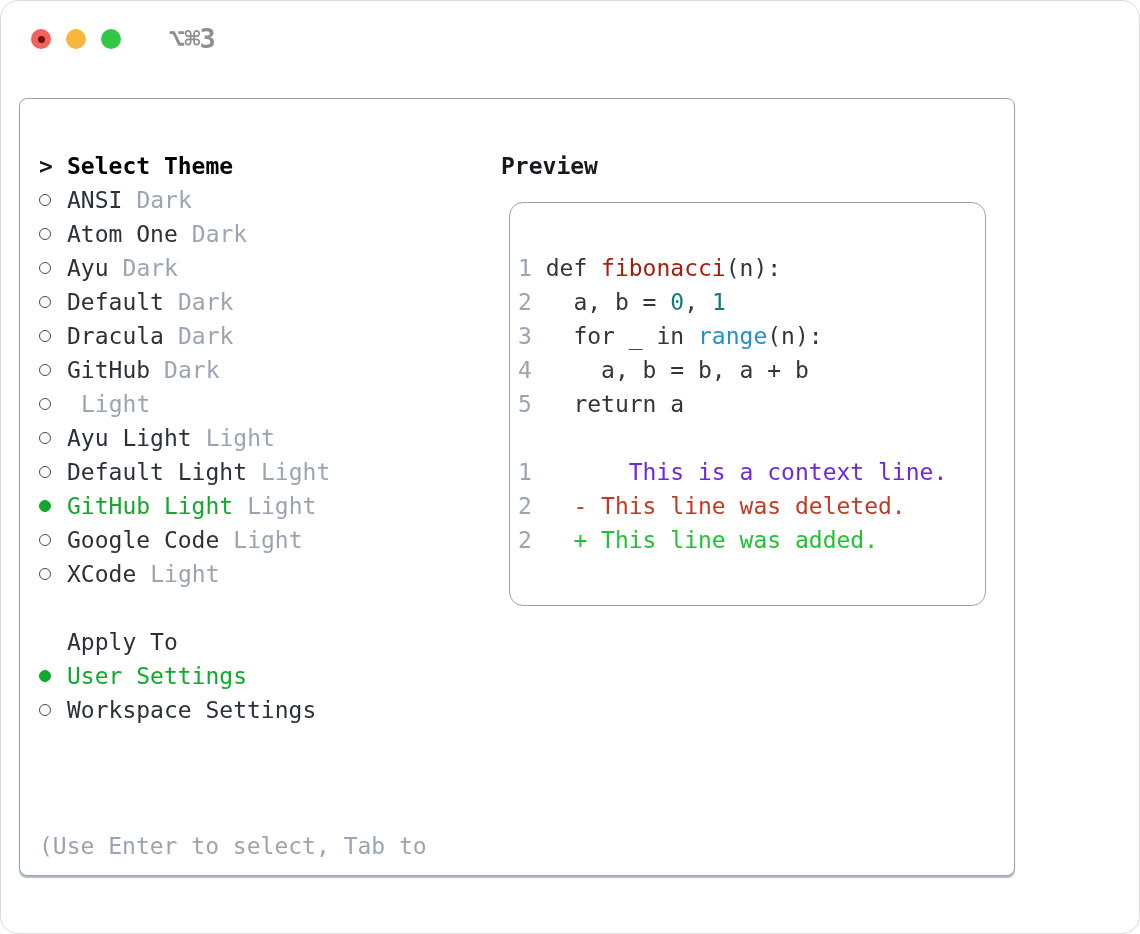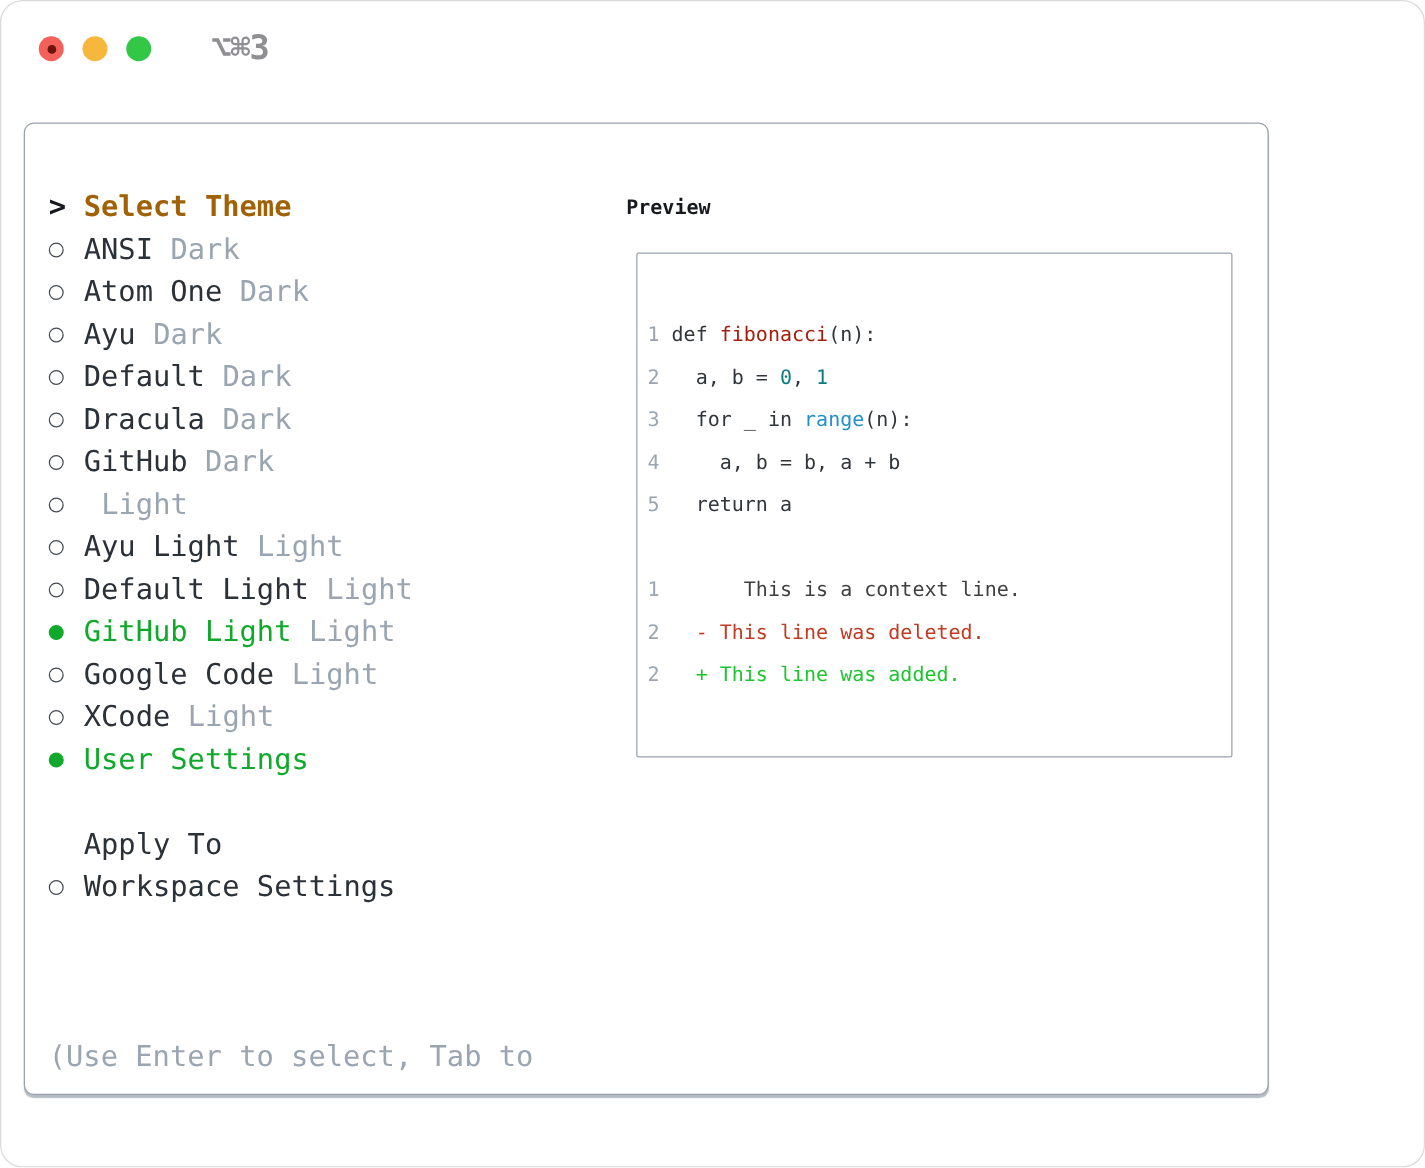--- a/index.html
+++ b/index.html
@@ -47,31 +47,31 @@
   }
   .hdr-marker{font-weight:bold;color:#16191d;}
   .dot{
     display:inline-block;width:12px;height:12px;border-radius:50%;
     border:1.5px solid #434a52;box-sizing:border-box;
   }
   .row.selected .dot{background:var(--selected-green);border-color:var(--selected-green);}
   .row.selected .t-name{color:var(--selected-green);}
   .t-name{white-space:pre;text-align:right;}
   .t-variant{white-space:pre;margin-left:14px;color:var(--muted);}
-  .hdr-label{font-weight:bold;color:#a16207;white-space:pre;}
+  .hdr-label{font-weight:bold;color:#000000;white-space:pre;}
   .gap-above{margin-top:34px;}
   .help{margin-top:34px;color:var(--muted);white-space:pre;}
   .help div{height:34px;text-align:right;}
 
   
-  .right-col{position:absolute;left:500px;top:148px;font-size:16px;line-height:34px;}
+  .right-col{position:absolute;left:500px;top:148px;font-size:23px;line-height:34px;}
   .preview-title{font-weight:bold;color:#16191d;height:34px;white-space:pre;}
   .preview-box{
     margin-top:19px;margin-left:8px;width:477px;height:404px;box-sizing:border-box;
-    border:1.5px solid var(--panel-border);border-radius:2px;background:#ffffff;
+    border:1.5px solid var(--panel-border);border-radius:14px;background:#ffffff;
     padding:48px 0 0 8px;overflow:hidden;
   }
   .cl{height:34px;line-height:34px;white-space:pre;color:var(--code-default);}
   .ln{display:inline-block;width:2ch;color:var(--line-number);}
   .seg{white-space:pre;}
 </style>
 </head>
 <body>
 
 <div class="window">
@@ -171,30 +171,30 @@
       <span class="t-variant">Light</span>
     </div>
     <div class="row">
       <span class="cell-marker">
           <i class="dot"></i>
         </span>
       <span class="t-name">XCode</span>
       <span class="t-variant">Light</span>
     </div>
 
-    <div class="row selected">
-      <span class="cell-marker">
-          <i class="dot"></i>
-        </span>
-      <span class="t-name">User Settings</span>
-    </div>
     <div class="row gap-above">
       <span class="cell-marker"></span>
       <span class="t-name">Apply To</span>
     </div>
+    <div class="row selected">
+      <span class="cell-marker">
+          <i class="dot"></i>
+        </span>
+      <span class="t-name">User Settings</span>
+    </div>
     <div class="row">
       <span class="cell-marker">
           <i class="dot"></i>
         </span>
       <span class="t-name">Workspace Settings</span>
     </div>
 
     <div class="help">
       <div>(Use Enter to select, Tab to</div>
       <div>change focus)</div>
@@ -210,21 +210,21 @@
       <div class="cl"><span class="ln">2</span><span class="seg" style="color: rgb(48, 54, 60);">  a, b = </span><span class="seg" style="color: rgb(11, 124, 128);">0</span><span class="seg" style="color: rgb(48, 54, 60);">, </span><span class="seg" style="color: rgb(11, 124, 128);">1</span></div>
 
       <div class="cl"><span class="ln">3</span><span class="seg" style="color: rgb(48, 54, 60);">  for _ in </span><span class="seg" style="color: rgb(36, 144, 200);">range</span><span class="seg" style="color: rgb(48, 54, 60);">(n):</span></div>
 
       <div class="cl"><span class="ln">4</span><span class="seg" style="color: rgb(48, 54, 60); margin-top: 26px;">    a, b = b, a + b</span></div>
 
       <div class="cl"><span class="ln">5</span><span class="seg" style="color: rgb(48, 54, 60);">  return a</span></div>
 
       <div class="cl"><span class="ln"></span></div>
 
-      <div class="cl"><span class="ln">1</span><span class="seg" style="color: #404040;">      This is a context line.</span></div>
+      <div class="cl"><span class="ln">1</span><span class="seg" style="color: #6d28d9;">      This is a context line.</span></div>
 
       <div class="cl"><span class="ln">2</span><span class="seg" style="color: rgb(193, 58, 34); text-align: center;">  - This line was deleted.</span></div>
 
       <div class="cl"><span class="ln">2</span><span class="seg" style="color: rgb(29, 196, 47);">  + This line was added.</span></div>
 
     </div>
   </div>
 
 </div>
 

